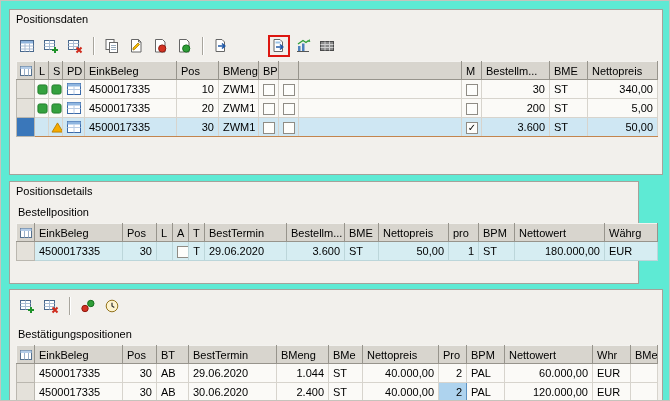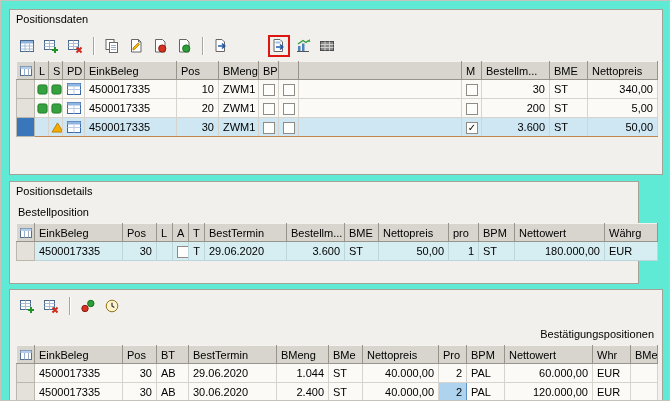--- a/index.html
+++ b/index.html
@@ -367,21 +367,21 @@
           </svg>
       </div>
       <div class="tbtn">
         <svg width="16" height="16" viewBox="0 0 16 16">
             <circle cx="8" cy="8" r="5.8" fill="#fdf3cf" stroke="#93731c"></circle>
             <path d="M8 4.8V8l2.3 1.6" fill="none" stroke="#333" stroke-width="1.2"></path>
           </svg>
       </div>
     </div>
 
-    <div class="section-label" style="padding-top:10px;text-align:right;">Bestätigungspositionen</div>
+    <div class="section-label" style="padding-top:10px;">Bestätigungspositionen</div>
 
     <table class="grid">
       <colgroup>
         <col style="width:18px">
           <col style="width:88px">
           <col style="width:34px">
           <col style="width:32px">
         <col style="width:88px">
           <col style="width:52px">
           <col style="width:34px">

